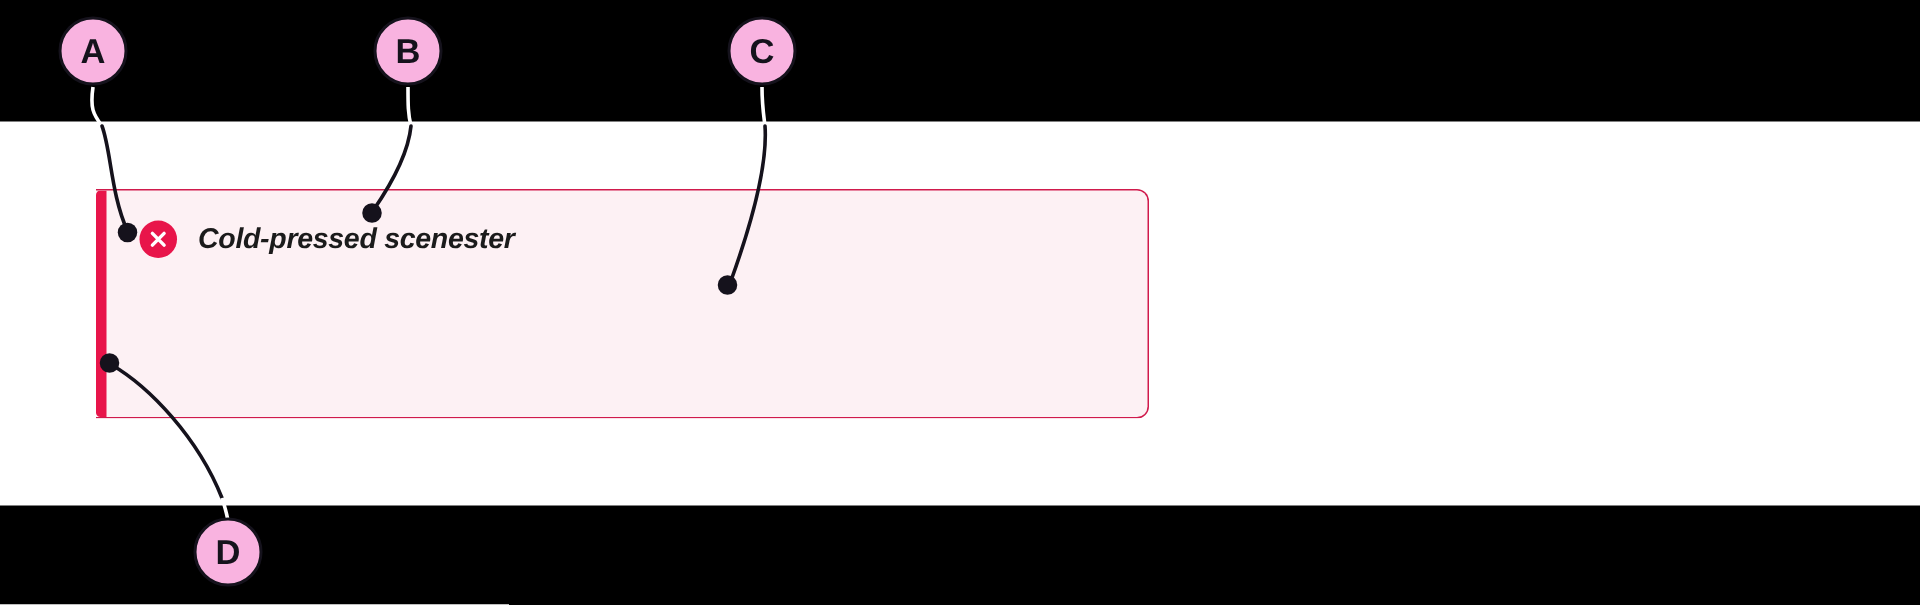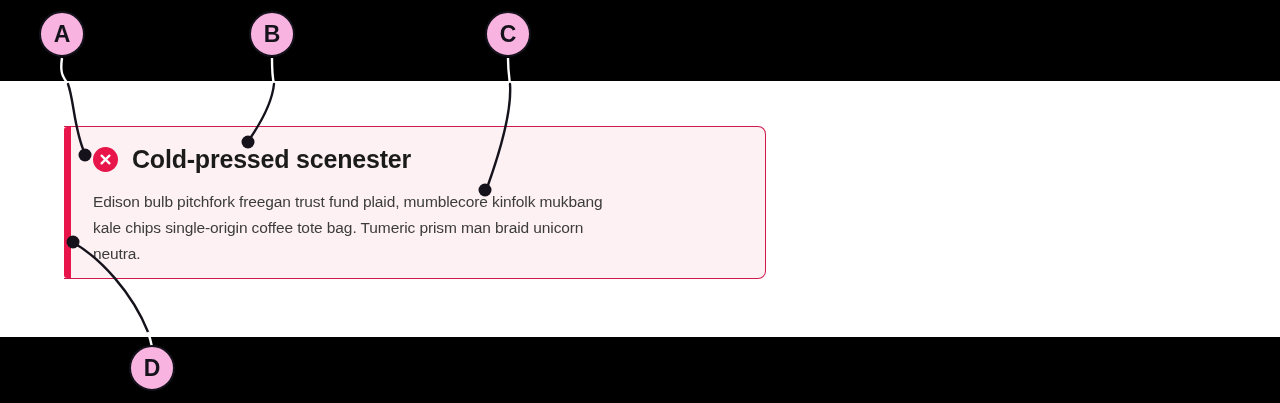--- a/index.html
+++ b/index.html
@@ -46,25 +46,26 @@
     gap:14px;
   }
   .alert-icon{
     width:25px;height:25px;flex:0 0 25px;
     border-radius:50%;
     background:#E8154A;
     display:flex;align-items:center;justify-content:center;
   }
   .alert-icon svg{display:block;}
   .alert-title{
-    font-size:25px;
+    font-size:19px;
     font-weight:bold;
     color:#1b1b1b;
     letter-spacing:-0.2px;
     line-height:1;
+    font-style:italic;
   }
   .alert-text{
     margin-top:17px;
     font-size:15.5px;
     line-height:26px;
     color:#3c3c3c;
     max-width:530px;
     letter-spacing:-0.1px;
   }
 
@@ -100,21 +101,20 @@
   <div class="alert-stripe"></div>
   <div class="alert-body">
     <div class="alert-head">
       <span class="alert-icon">
         <svg width="13" height="13" viewBox="0 0 13 13" aria-hidden="true">
           <path d="M2.6 2.6 L10.4 10.4 M10.4 2.6 L2.6 10.4" stroke="#ffffff" stroke-width="2.3" stroke-linecap="round"></path>
         </svg>
       </span>
       <span class="alert-title">Cold-pressed scenester</span>
     </div>
-    <div class="alert-text">Edison bulb pitchfork freegan trust fund plaid, mumblecore kinfolk mukbang kale chips single-origin coffee tote bag. Tumeric prism man braid unicorn neutra.</div>
   </div>
 </div>
 
 <svg id="annot-layer" viewBox="0 0 1280 403">
 
   <path d="M62,58 C60,72 62,76 68,84" fill="none" stroke="#ffffff" stroke-width="2.4"></path>
   <path d="M68,84 C74,100 74,130 85,154" fill="none" stroke="#15121c" stroke-width="2.4" stroke-linecap="round"></path>
   <circle cx="85" cy="155" r="6.5" fill="#15121c"></circle>
 
   <path d="M272,58 C272,70 272,76 274,84" fill="none" stroke="#ffffff" stroke-width="2.4"></path>

